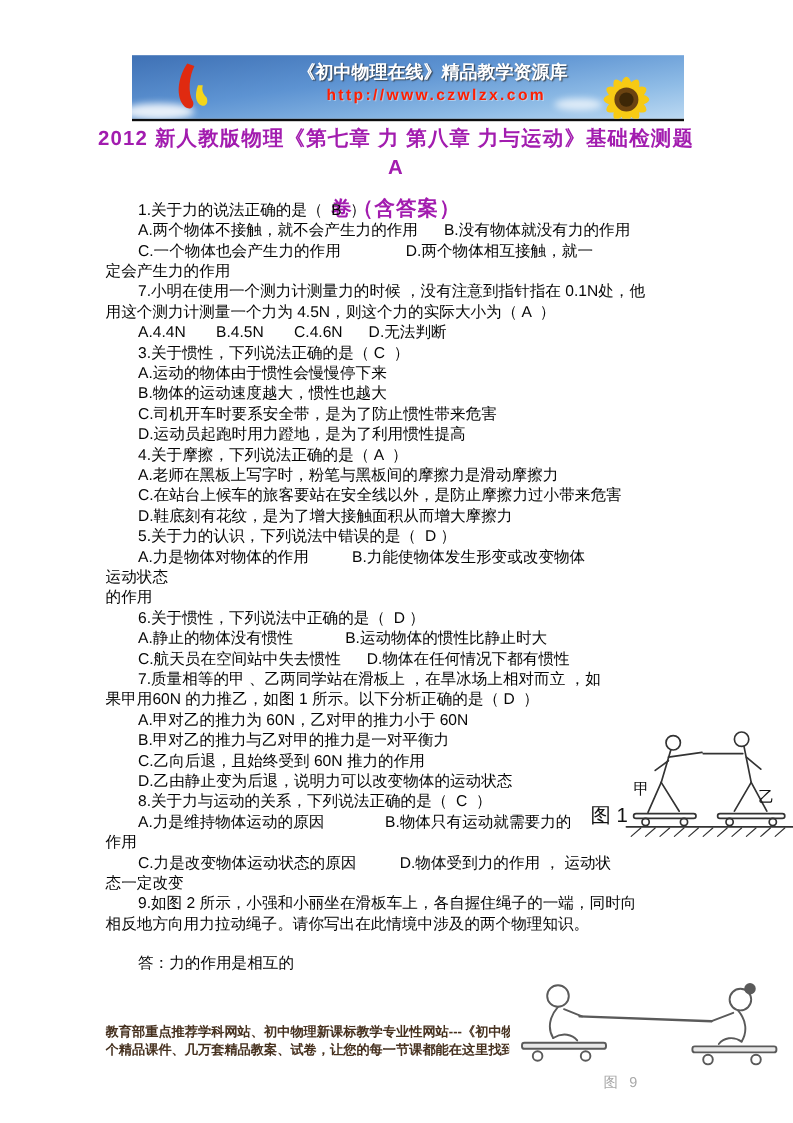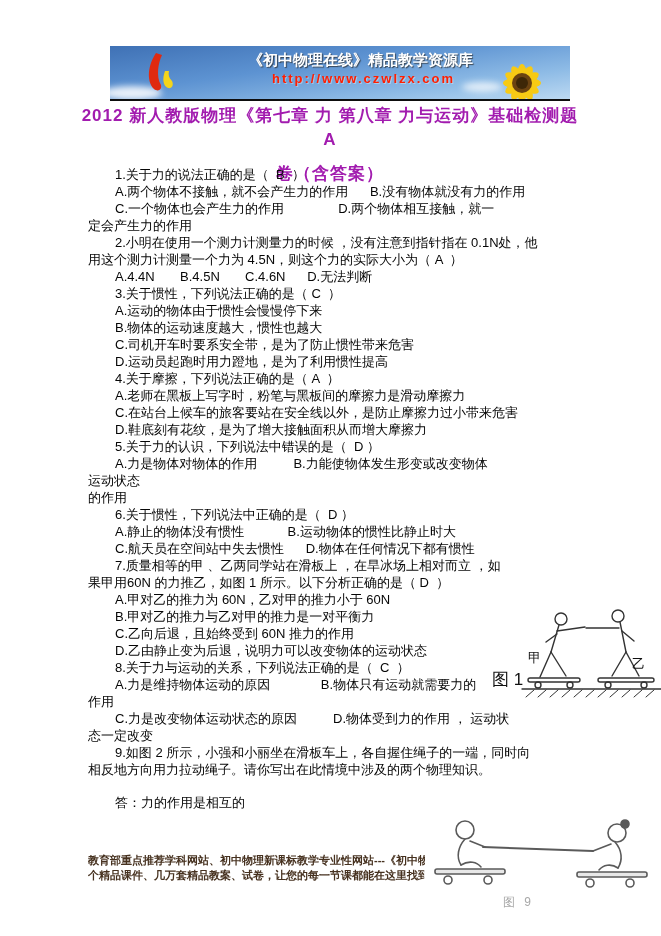--- a/index.html
+++ b/index.html
@@ -79,21 +79,21 @@
   <div class="doc-title">
     <div class="t1">2012 新人教版物理《第七章 力 第八章 力与运动》基础检测题A</div>
     <div class="t2">卷（含答案）</div>
   </div>
 
   <div class="body-text">
     <div class="ln ind">1.关于力的说法正确的是（  B  ）</div>
     <div class="ln ind">A.两个物体不接触，就不会产生力的作用      B.没有物体就没有力的作用</div>
     <div class="ln ind">C.一个物体也会产生力的作用               D.两个物体相互接触，就一</div>
     <div class="ln">定会产生力的作用</div>
-    <div class="ln ind">2.小明在使用一个测力计测量力的时候 ，没有注意到指针指在 0.1N处，他</div>
+    <div class="ln ind">7.小明在使用一个测力计测量力的时候 ，没有注意到指针指在 0.1N处，他</div>
     <div class="ln">用这个测力计测量一个力为 4.5N，则这个力的实际大小为（ A  ）</div>
     <div class="ln ind">A.4.4N       B.4.5N       C.4.6N      D.无法判断</div>
     <div class="ln ind">3.关于惯性，下列说法正确的是（ C  ）</div>
     <div class="ln ind">A.运动的物体由于惯性会慢慢停下来</div>
     <div class="ln ind">B.物体的运动速度越大，惯性也越大</div>
     <div class="ln ind">C.司机开车时要系安全带，是为了防止惯性带来危害</div>
     <div class="ln ind">D.运动员起跑时用力蹬地，是为了利用惯性提高</div>
     <div class="ln ind">4.关于摩擦，下列说法正确的是（ A  ）</div>
     <div class="ln ind">A.老师在黑板上写字时，粉笔与黑板间的摩擦力是滑动摩擦力</div>
     <div class="ln ind">C.在站台上候车的旅客要站在安全线以外，是防止摩擦力过小带来危害</div>

